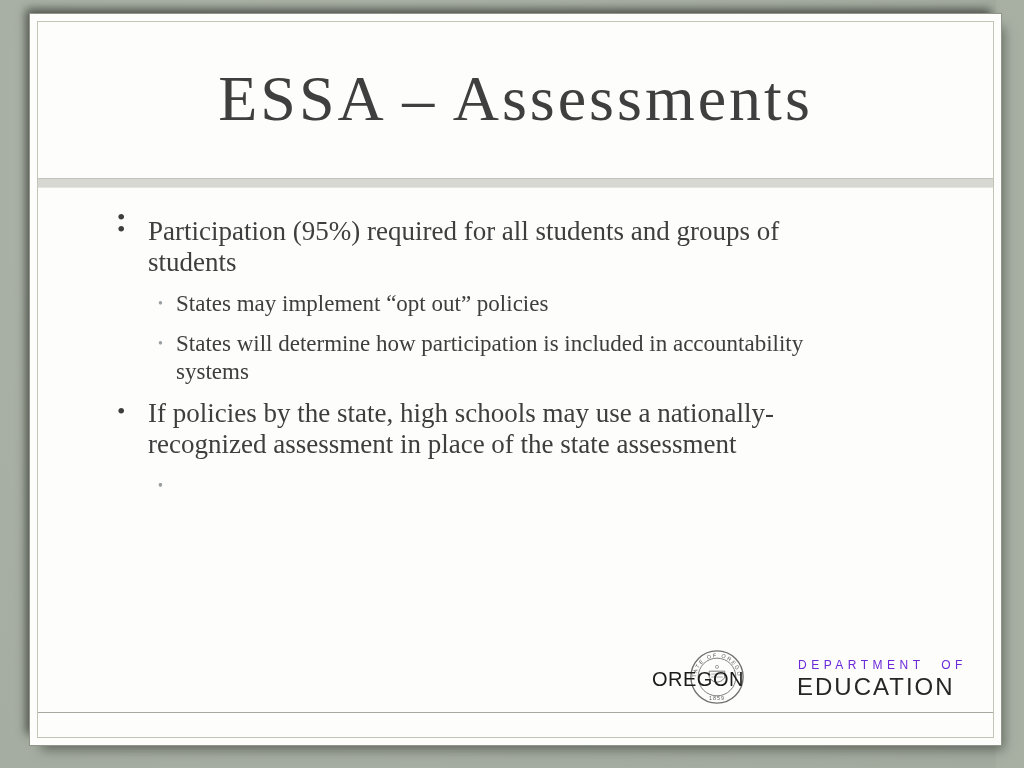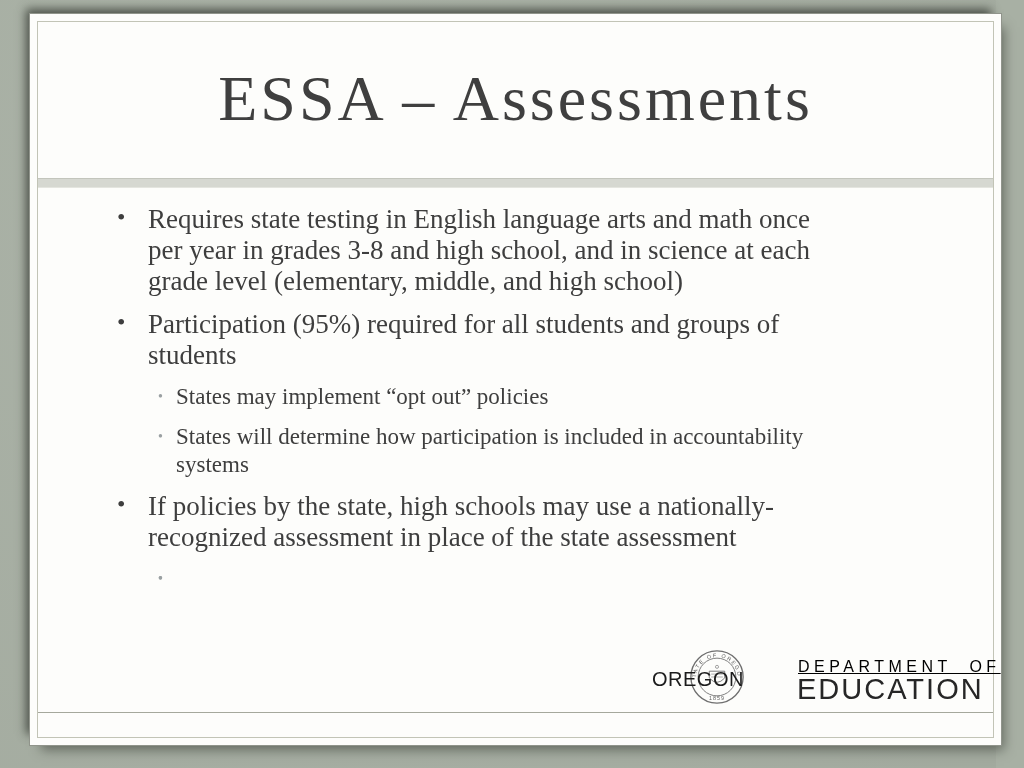--- a/index.html
+++ b/index.html
@@ -104,54 +104,51 @@
     font-size: 20px;
     font-weight: 400;
     letter-spacing: 0.5px;
     color: #1c1c1c;
     z-index: 2;
   }
   .dept-line {
     position: absolute;
     left: 768px; top: 644px;
     font-family: "Liberation Sans", sans-serif;
-    font-size: 16px;
+    font-size: 12px;
     letter-spacing: 4.5px;
     word-spacing: 9px;
-    color: #000000;
+    color: #6d28d9;
     z-index: 2;
-    text-decoration: underline;
   }
   .edu-line {
     position: absolute;
     left: 767px; top: 659px;
     font-family: "Liberation Sans", sans-serif;
-    font-size: 29px;
+    font-size: 24px;
     font-weight: 500;
     letter-spacing: 2px;
     color: #262626;
     z-index: 2;
   }
 </style>
 </head>
 <body>
 
 <div class="canvas">
   <div class="slide">
 
     <div class="inner-frame"></div>
 
     <div class="slide-title">ESSA – Assessments</div>
 
     <div class="divider-band"></div>
 
     <div class="content">
-      <div class="b"><span class="mark">•</span><span>Requires state testing in English language arts and math once
-per year in grades 3-8 and high school, and in science at each
-grade level (elementary, middle, and high school)</span></div>
+      <div class="b"><span class="mark">•</span></div>
       <div class="b"><span class="mark">•</span><span>Participation (95%) required for all students and groups of
 students</span></div>
       <div class="sub"><span class="mark">•</span><span>States may implement “opt out” policies</span></div>
       <div class="sub"><span class="mark">•</span><span>States will determine how participation is included in accountability
 systems</span></div>
       <div class="b"><span class="mark">•</span><span>If policies by the state, high schools may use a nationally-
 recognized assessment in place of the state assessment</span></div>
       <div class="sub"><span class="mark">•</span></div>
       <div class="sub"><span class="mark">•</span></div>
     </div>

